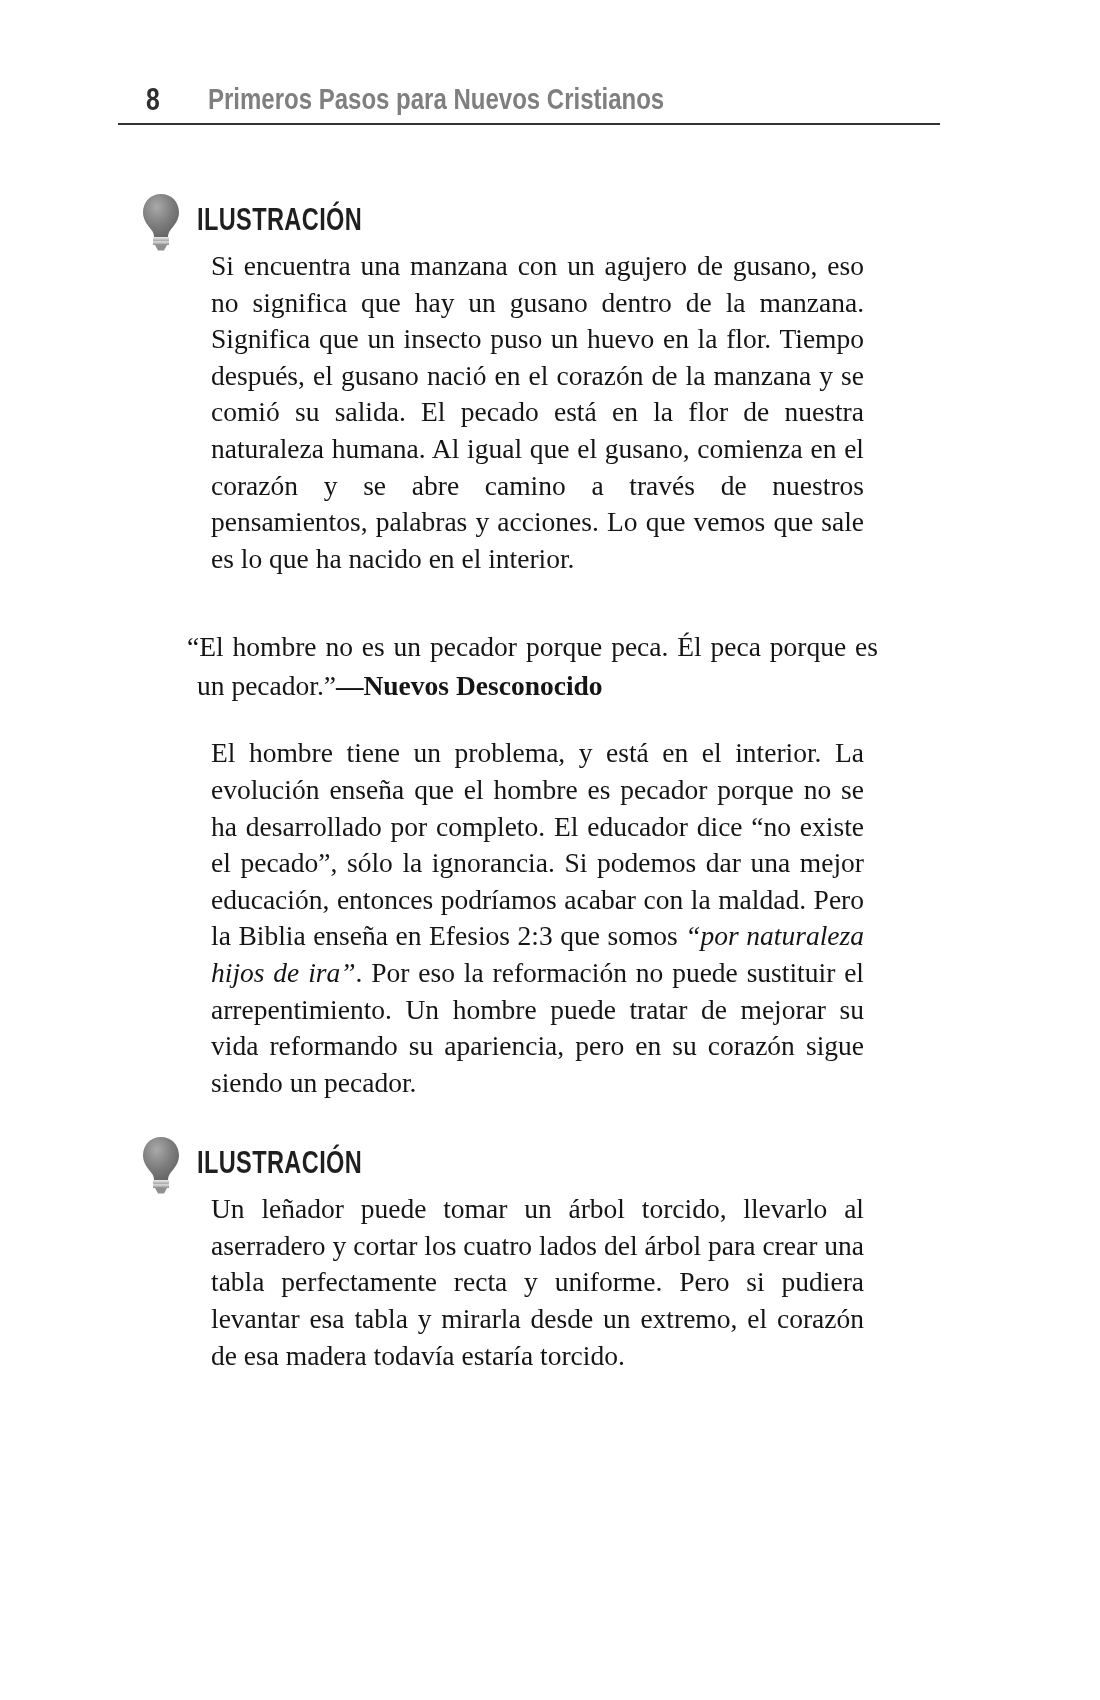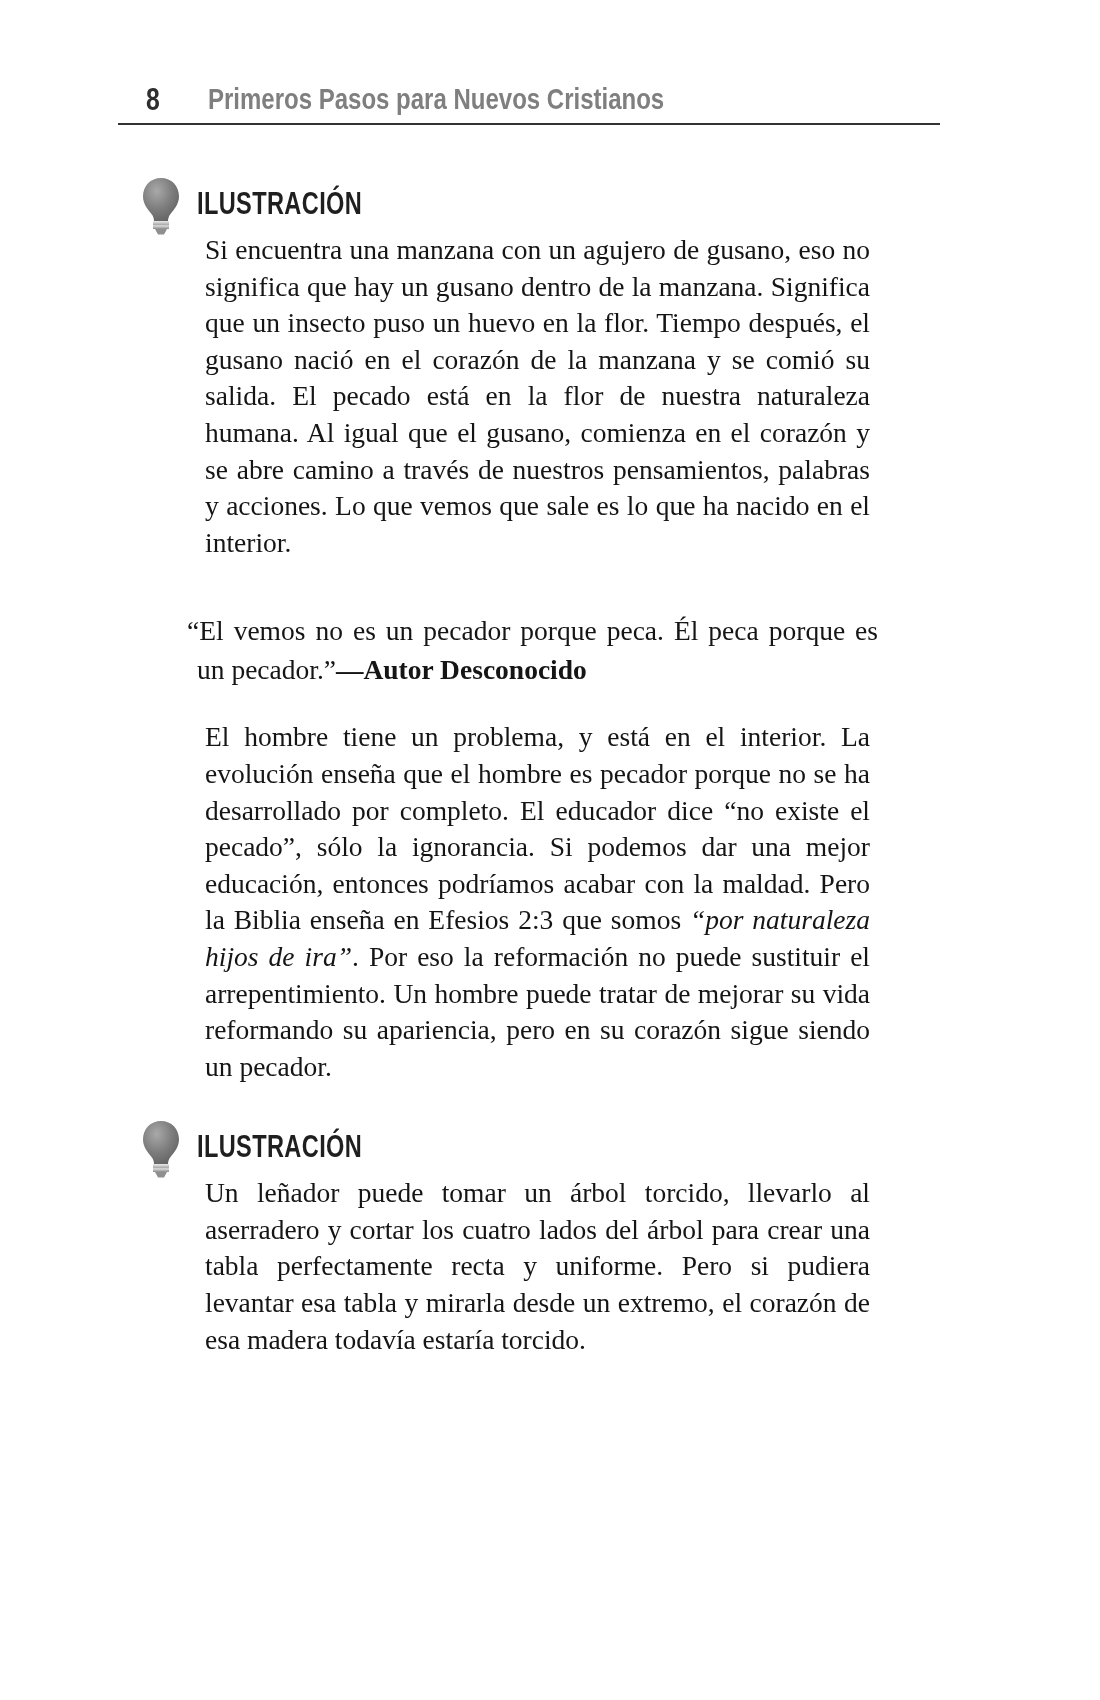--- a/index.html
+++ b/index.html
@@ -29,37 +29,37 @@
     display: inline-block; transform: scaleX(0.80); transform-origin: 0 50%;
     white-space: nowrap;
   }
   .header-rule {
     position: absolute; top: 123px; left: 118px;
     width: 822px; height: 0;
     border-top: 2px solid #333333;
   }
   
   .content {
-    position: absolute; top: 186px; left: 197px; width: 681px;
+    position: absolute; top: 202px; left: 197px; width: 681px;
     color: #151515;
   }
   .section { position: relative; }
   .section-heading-row { position: relative; height: 40px; }
   .section-heading {
     font-family: "Liberation Sans", sans-serif;
     font-weight: bold; font-size: 31px; color: #1f1f1f;
     display: inline-block; transform: scaleX(0.76); transform-origin: 0 50%;
     letter-spacing: 0.5px; white-space: nowrap;
   }
   .icon-slot { position: absolute; }
   .icon-slot.bulb { left: -56px; top: -10px; }
   .icon-slot.bubble { left: -66px; top: -6px; }
   .body-par {
     font-size: 27.5px; line-height: 36.6px;
-    text-align: justify; margin: 8px;
+    text-align: justify; margin: 14px;
   }
   .quote-par {
     font-size: 27.5px; line-height: 39px;
     text-align: justify; margin: 0;
     text-indent: -10px;
   }
   .quote-attr { font-weight: bold; }
   .ital { font-style: italic; }
   .mt-after-heading { margin-top: 6px; }
   .gap-cita { margin-top: 50px; }
@@ -101,21 +101,21 @@
             <rect x="12" y="45" width="16" height="8" fill="url(#baseG1)"></rect>
             <path d="M14 53 L26 53 L23 58.5 L17 58.5 Z" fill="#8f8f8f"></path>
           </svg>
         </span>
         <span class="section-heading">ILUSTRACIÓN</span>
       </div>
       <p class="body-par mt-after-heading">Si encuentra una manzana con un agujero de gusano, eso no significa que hay un gusano dentro de la manzana. Significa que un insecto puso un huevo en la flor. Tiempo después, el gusano nació en el corazón de la manzana y se comió su salida. El pecado está en la flor de nuestra naturaleza humana. Al igual que el gusano, comienza en el corazón y se abre camino a través de nuestros pensamientos, palabras y acciones. Lo que vemos que sale es lo que ha nacido en el interior.</p>
     </div>
 
     <div class="section gap-cita">
-      <p class="quote-par mt-after-heading"><span>“El vemos no es un pecador porque peca. Él peca porque es un pecador.”</span><span class="quote-attr">—Autor Desconocido</span></p>
+      <p class="quote-par mt-after-heading"><span>“El hombre no es un pecador porque peca. Él peca porque es un pecador.”</span><span class="quote-attr">—Nuevos Desconocido</span></p>
     </div>
 
     <p class="body-par gap-par"><span>El hombre tiene un problema, y está en el interior. La evolución enseña que el hombre es pecador porque no se ha desarrollado por completo. El educador dice “no existe el pecado”, sólo la ignorancia. Si podemos dar una mejor educación, entonces podríamos acabar con la maldad. Pero la Biblia enseña en Efesios 2:3 que somos </span><span class="ital">“por naturaleza hijos de ira”</span><span>. Por eso la reformación no puede sustituir el arrepentimiento. Un hombre puede tratar de mejorar su vida reformando su apariencia, pero en su corazón sigue siendo un pecador.</span></p>
 
     <div class="section gap-illus2">
       <div class="section-heading-row">
         <span class="icon-slot bulb">
           <svg width="40" height="62" viewBox="0 0 40 62">
             <path d="M20 2 C30.5 2 38 10 38 20.5 C38 28 33 33.5 29.5 38 C27.5 40.5 27 43 27 45 L13 45 C13 43 12.5 40.5 10.5 38 C7 33.5 2 28 2 20.5 C2 10 9.5 2 20 2 Z" fill="url(#bulbG1)"></path>
             <rect x="12" y="45" width="16" height="8" fill="url(#baseG1)"></rect>

